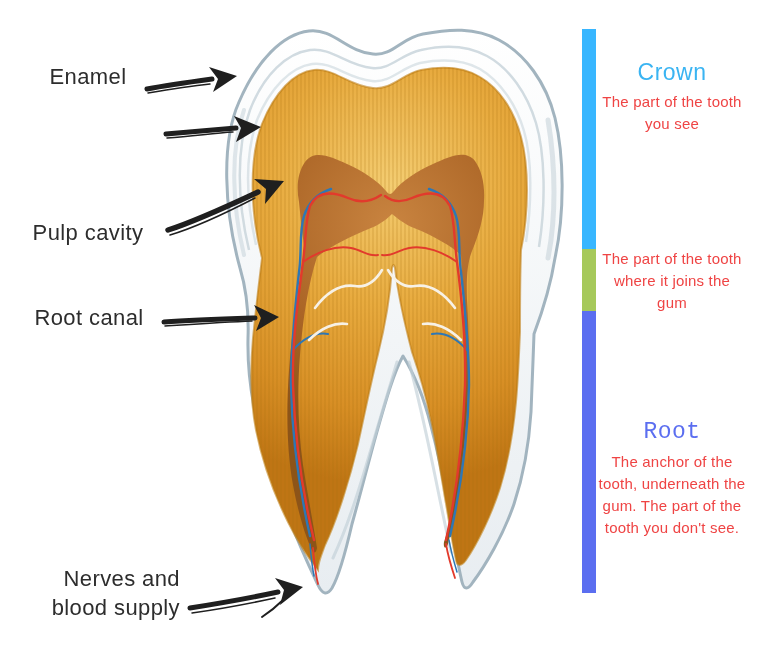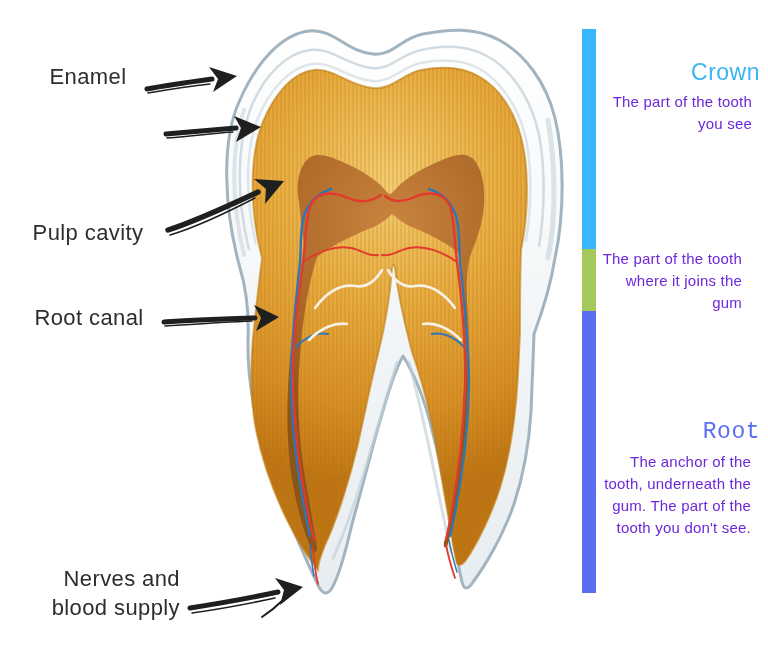--- a/index.html
+++ b/index.html
@@ -17,23 +17,23 @@
   #lab-enamel{left:88px;top:77px;}
   #lab-dentine{left:89px;top:129px;}
   #lab-pulp{left:88px;top:233px;}
   #lab-rootcanal{left:89px;top:318px;}
   #lab-nerves{left:104px;top:593px;}
   .section-bar{position:absolute;left:582px;top:29px;width:14px;}
   .bar-seg{width:14px;}
   .bar-crown{height:220px;background:#38b6ff;}
   .bar-neck{height:62px;background:#a6c95b;}
   .bar-root{height:282px;background:#5b6ef0;}
-  .section-block{position:absolute;left:584px;width:176px;text-align:right;}
+  .section-block{position:absolute;left:584px;width:176px;text-align:center;}
   .section-heading{font-size:23px;letter-spacing:.5px;line-height:28px;margin:0;font-weight:400;}
-  .section-desc{font-size:15px;line-height:22px;color:#6d28d9;margin:5px auto 0;letter-spacing:.2px;}
+  .section-desc{font-size:15px;line-height:22px;color:#ef4444;margin:5px auto 0;letter-spacing:.2px;}
   #sec-crown{top:58px;}
   #sec-crown .section-heading{color:#3ab4f2;}
   #sec-crown .section-desc{width:160px;}
   #sec-neck{top:243px;}
   #sec-neck .section-heading{color:#a6c95b;}
   #sec-neck .section-desc{width:140px;}
   #sec-root{top:418px;}
   #sec-root .section-heading{color:#5b6ef0;font-family:Liberation Mono, monospace;}
   #sec-root .section-desc{width:158px;}
 </style>

